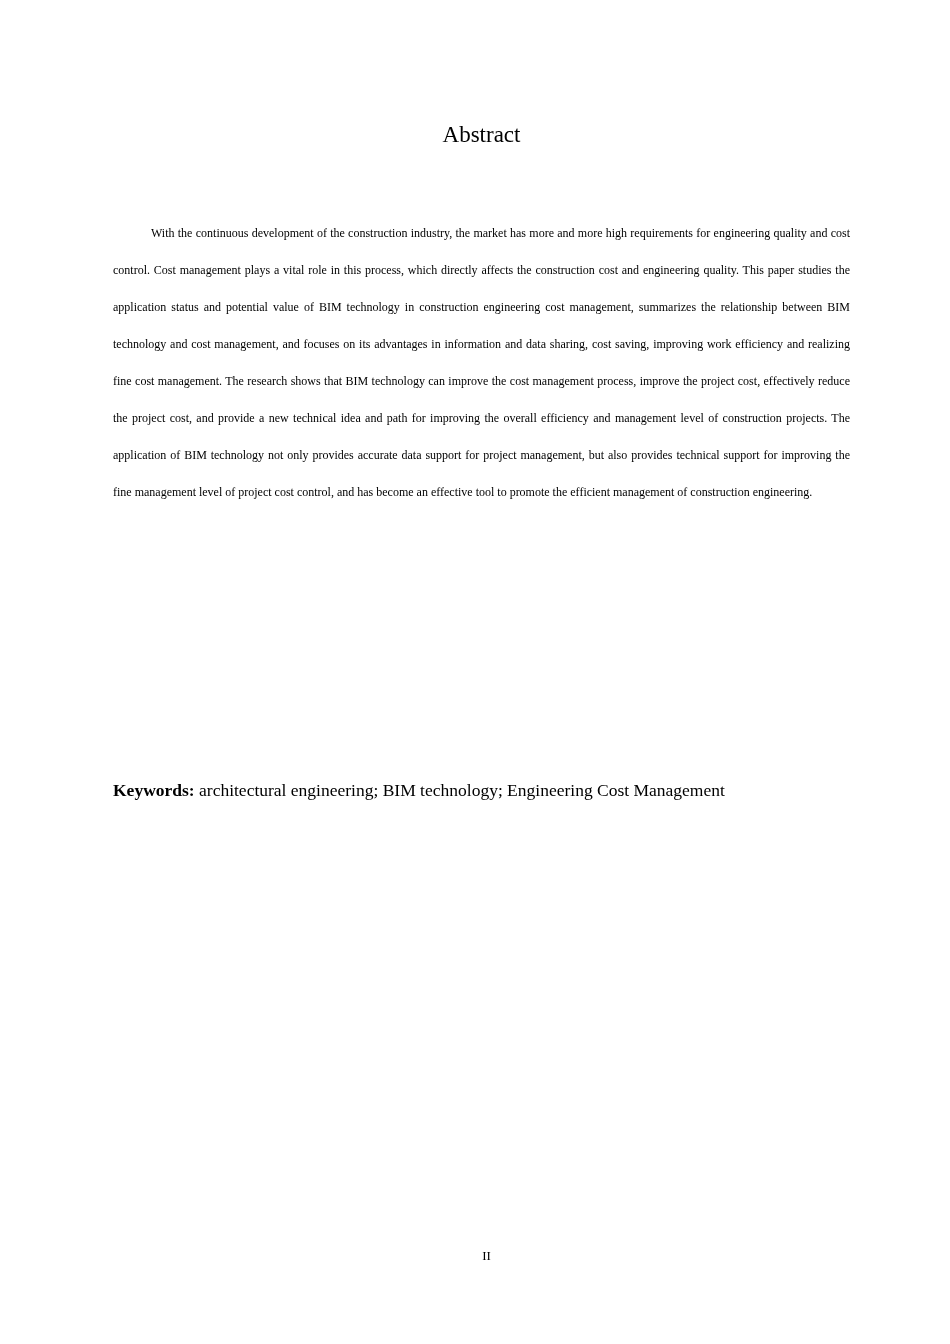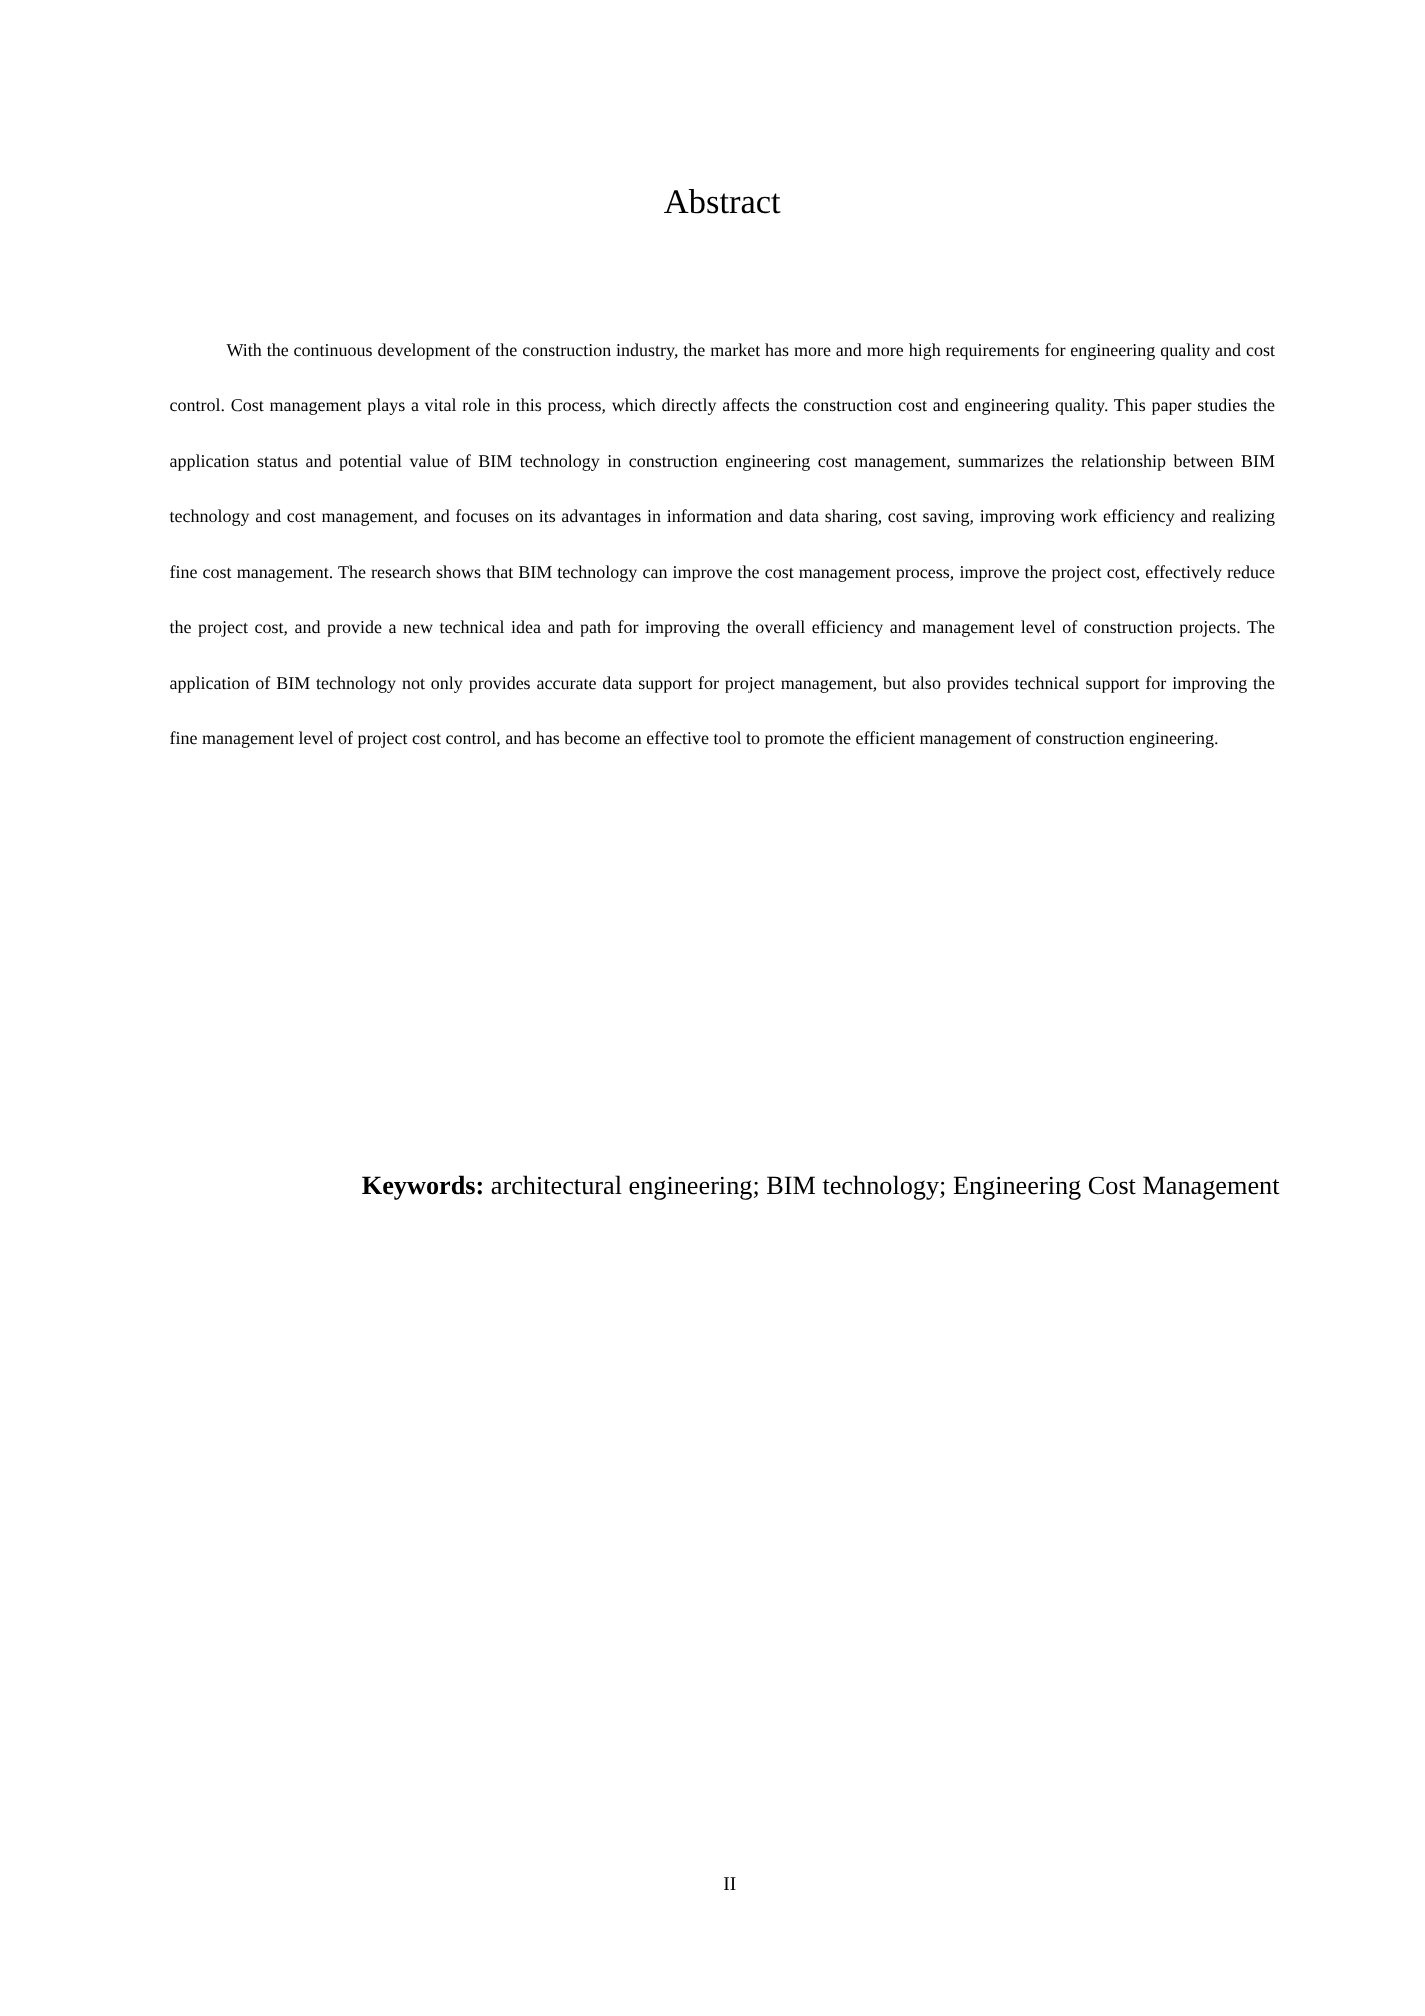--- a/index.html
+++ b/index.html
@@ -4,21 +4,21 @@
 <style>
   html, body { margin: 0; padding: 0; background: #ffffff; }
   body { width: 950px; height: 1344px; position: relative; overflow: hidden;
          font-family: "Liberation Serif", serif; color: #000; }
   .title { position: absolute; top: 122px; left: 0; width: 963px; text-align: center;
            font-size: 23px; }
   .abstract { position: absolute; top: 215px; left: 113px; width: 737px;
               font-size: 12px; line-height: 37px; text-align: justify;
               text-indent: 38px; margin: 0; }
   .keywords { position: absolute; top: 772px; left: 113px; width: 740px;
-              font-size: 17.5px; line-height: 37px; margin: 0; text-align: right; }
+              font-size: 17.5px; line-height: 37px; margin: 0; }
   .keywords b { font-weight: bold; }
   .footer { position: absolute; top: 1248px; left: 0; width: 973px; text-align: center;
             font-size: 13px; }
 </style>
 </head>
 <body>
 
 <div class="title">Abstract</div>
 
 <p class="abstract">With the continuous development of the construction industry, the market has more and more high requirements for engineering quality and cost control. Cost management plays a vital role in this process, which directly affects the construction cost and engineering quality. This paper studies the application status and potential value of BIM technology in construction engineering cost management, summarizes the relationship between BIM technology and cost management, and focuses on its advantages in information and data sharing, cost saving, improving work efficiency and realizing fine cost management. The research shows that BIM technology can improve the cost management process, improve the project cost, effectively reduce the project cost, and provide a new technical idea and path for improving the overall efficiency and management level of construction projects. The application of BIM technology not only provides accurate data support for project management, but also provides technical support for improving the fine management level of project cost control, and has become an effective tool to promote the efficient management of construction engineering.</p>

